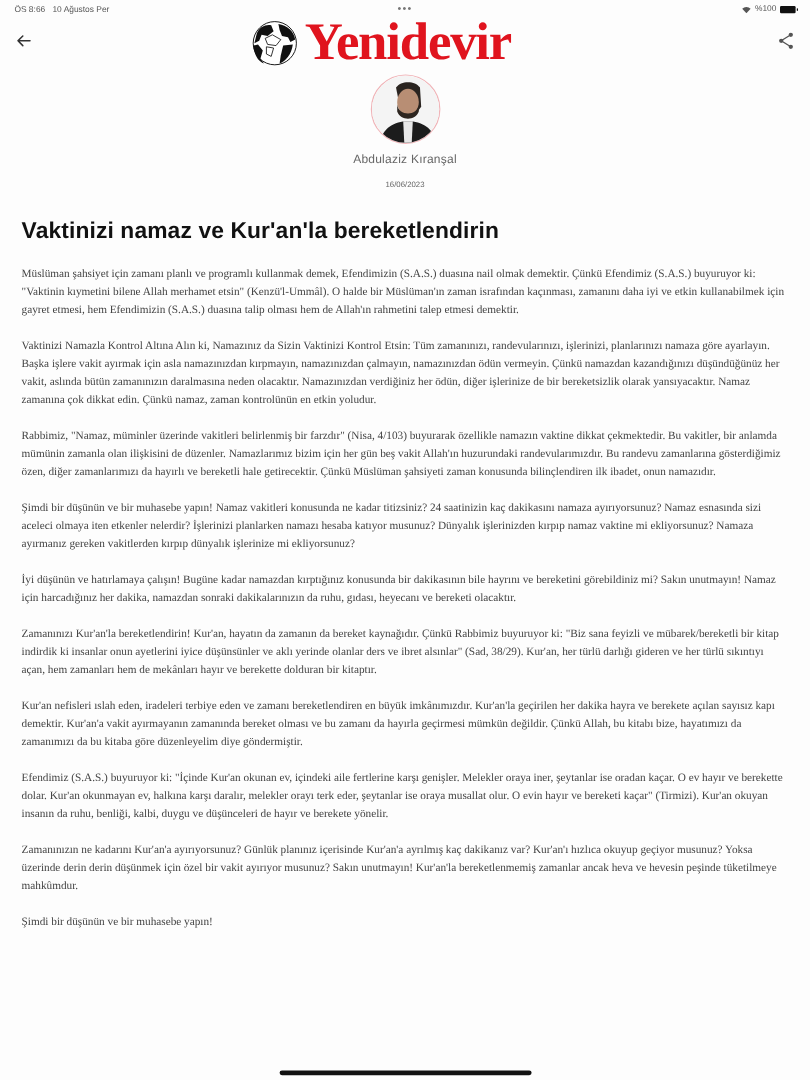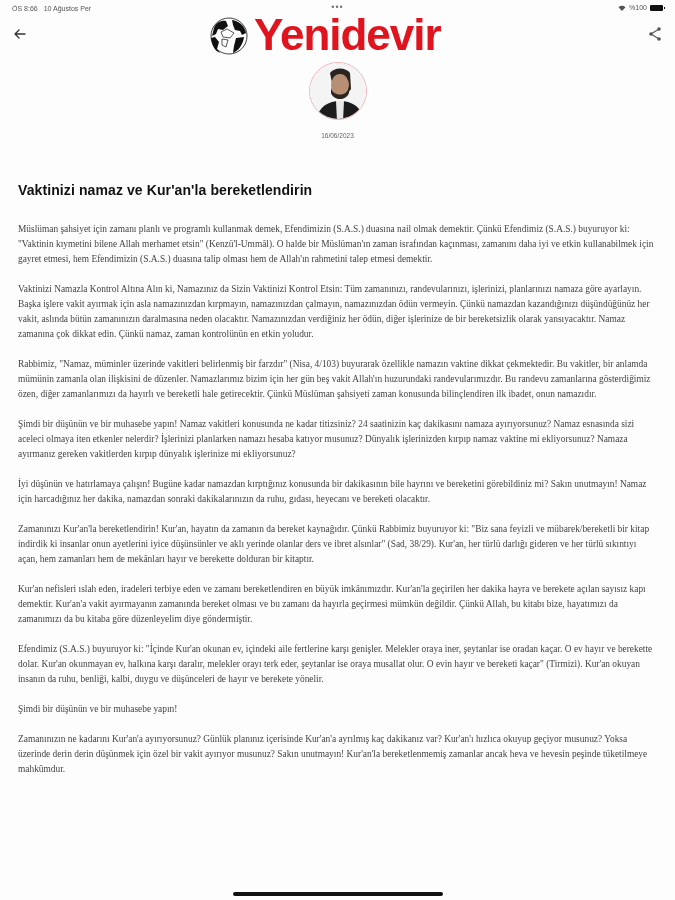--- a/index.html
+++ b/index.html
@@ -71,21 +71,21 @@
       position: absolute;
       left: 206px; top: 0px;
       display: flex; align-items: center;
       height: 44px;
     }
     .logo-globe {
       width: 46px; height: 40px;
       margin-right: 2px;
     }
     .logo-text {
-      font-family: Liberation Sans, sans-serif;
+      font-family: Liberation Serif, serif;
       font-size: 44px;
       font-weight: bold;
       color: #e0141e;
       letter-spacing: -1px;
       line-height: 1;
       margin-top: -2px;
     }
     .author-block {
       position: absolute;
       top: 62px; left: 0; right: 0;
@@ -107,21 +107,21 @@
       letter-spacing: 0.2px;
     }
     .article-date {
       margin-top: 12px;
       font-size: 6.5px;
       color: #666;
     }
     .article-title {
       position: absolute;
       top: 182px; left: 18px;
-      font-size: 14px;
+      font-size: 19px;
       font-weight: bold;
       color: #111;
       letter-spacing: 0.1px;
     }
     .article-body {
       position: absolute;
       top: 222px; left: 18px;
       width: 640px;
       font-size: 9.4px;
       line-height: 15px;
@@ -194,31 +194,32 @@
   <div class="avatar">
     <svg width="58" height="58" viewBox="0 0 58 58">
       <rect width="58" height="58" fill="#f4f4f4"></rect>
       <path d="M20 10 C24 4 36 4 40 10 L41 26 L38 30 L24 30 Z" fill="#2a2420"></path>
       <ellipse cx="30" cy="22" rx="9" ry="11" fill="#b88e74"></ellipse>
       <path d="M21 24 C22 34 38 34 39 24 L39 30 C36 38 24 38 21 30 Z" fill="#2e2620"></path>
       <path d="M6 58 C8 44 18 38 30 38 C42 38 52 44 54 58 Z" fill="#1c1c1c"></path>
       <path d="M26 38 L34 38 L33 58 L27 58 Z" fill="#e8e8e8"></path>
     </svg>
   </div>
+  <div class="author-name">Abdulaziz Kıranşal</div>
   <div class="article-date">16/06/2023</div>
 </div>
 
 <h1 class="article-title">Vaktinizi namaz ve Kur'an'la bereketlendirin</h1>
 
 <div class="article-body">
   <p>Müslüman şahsiyet için zamanı planlı ve programlı kullanmak demek, Efendimizin (S.A.S.) duasına nail olmak demektir. Çünkü Efendimiz (S.A.S.) buyuruyor ki: "Vaktinin kıymetini bilene Allah merhamet etsin" (Kenzü'l-Ummâl). O halde bir Müslüman'ın zaman israfından kaçınması, zamanını daha iyi ve etkin kullanabilmek için gayret etmesi, hem Efendimizin (S.A.S.) duasına talip olması hem de Allah'ın rahmetini talep etmesi demektir.</p>
   <p>Vaktinizi Namazla Kontrol Altına Alın ki, Namazınız da Sizin Vaktinizi Kontrol Etsin: Tüm zamanınızı, randevularınızı, işlerinizi, planlarınızı namaza göre ayarlayın. Başka işlere vakit ayırmak için asla namazınızdan kırpmayın, namazınızdan çalmayın, namazınızdan ödün vermeyin. Çünkü namazdan kazandığınızı düşündüğünüz her vakit, aslında bütün zamanınızın daralmasına neden olacaktır. Namazınızdan verdiğiniz her ödün, diğer işlerinize de bir bereketsizlik olarak yansıyacaktır. Namaz zamanına çok dikkat edin. Çünkü namaz, zaman kontrolünün en etkin yoludur.</p>
   <p>Rabbimiz, "Namaz, müminler üzerinde vakitleri belirlenmiş bir farzdır" (Nisa, 4/103) buyurarak özellikle namazın vaktine dikkat çekmektedir. Bu vakitler, bir anlamda mümünin zamanla olan ilişkisini de düzenler. Namazlarımız bizim için her gün beş vakit Allah'ın huzurundaki randevularımızdır. Bu randevu zamanlarına gösterdiğimiz özen, diğer zamanlarımızı da hayırlı ve bereketli hale getirecektir. Çünkü Müslüman şahsiyeti zaman konusunda bilinçlendiren ilk ibadet, onun namazıdır.</p>
   <p>Şimdi bir düşünün ve bir muhasebe yapın! Namaz vakitleri konusunda ne kadar titizsiniz? 24 saatinizin kaç dakikasını namaza ayırıyorsunuz? Namaz esnasında sizi aceleci olmaya iten etkenler nelerdir? İşlerinizi planlarken namazı hesaba katıyor musunuz? Dünyalık işlerinizden kırpıp namaz vaktine mi ekliyorsunuz? Namaza ayırmanız gereken vakitlerden kırpıp dünyalık işlerinize mi ekliyorsunuz?</p>
   <p>İyi düşünün ve hatırlamaya çalışın! Bugüne kadar namazdan kırptığınız konusunda bir dakikasının bile hayrını ve bereketini görebildiniz mi? Sakın unutmayın! Namaz için harcadığınız her dakika, namazdan sonraki dakikalarınızın da ruhu, gıdası, heyecanı ve bereketi olacaktır.</p>
   <p>Zamanınızı Kur'an'la bereketlendirin! Kur'an, hayatın da zamanın da bereket kaynağıdır. Çünkü Rabbimiz buyuruyor ki: "Biz sana feyizli ve mübarek/bereketli bir kitap indirdik ki insanlar onun ayetlerini iyice düşünsünler ve aklı yerinde olanlar ders ve ibret alsınlar" (Sad, 38/29). Kur'an, her türlü darlığı gideren ve her türlü sıkıntıyı açan, hem zamanları hem de mekânları hayır ve berekette dolduran bir kitaptır.</p>
   <p>Kur'an nefisleri ıslah eden, iradeleri terbiye eden ve zamanı bereketlendiren en büyük imkânımızdır. Kur'an'la geçirilen her dakika hayra ve berekete açılan sayısız kapı demektir. Kur'an'a vakit ayırmayanın zamanında bereket olması ve bu zamanı da hayırla geçirmesi mümkün değildir. Çünkü Allah, bu kitabı bize, hayatımızı da zamanımızı da bu kitaba göre düzenleyelim diye göndermiştir.</p>
   <p>Efendimiz (S.A.S.) buyuruyor ki: "İçinde Kur'an okunan ev, içindeki aile fertlerine karşı genişler. Melekler oraya iner, şeytanlar ise oradan kaçar. O ev hayır ve berekette dolar. Kur'an okunmayan ev, halkına karşı daralır, melekler orayı terk eder, şeytanlar ise oraya musallat olur. O evin hayır ve bereketi kaçar" (Tirmizi). Kur'an okuyan insanın da ruhu, benliği, kalbi, duygu ve düşünceleri de hayır ve berekete yönelir.</p>
+  <p>Zamanınızın ne kadarını Kur'an'a ayırıyorsunuz? Günlük planınız içerisinde Kur'an'a ayrılmış kaç dakikanız var? Kur'an'ı hızlıca okuyup geçiyor musunuz? Yoksa üzerinde derin derin düşünmek için özel bir vakit ayırıyor musunuz? Sakın unutmayın! Kur'an'la bereketlenmemiş zamanlar ancak heva ve hevesin peşinde tüketilmeye mahkûmdur.</p>
   <p>Şimdi bir düşünün ve bir muhasebe yapın!</p>
-  <p>Zamanınızın ne kadarını Kur'an'a ayırıyorsunuz? Günlük planınız içerisinde Kur'an'a ayrılmış kaç dakikanız var? Kur'an'ı hızlıca okuyup geçiyor musunuz? Yoksa üzerinde derin derin düşünmek için özel bir vakit ayırıyor musunuz? Sakın unutmayın! Kur'an'la bereketlenmemiş zamanlar ancak heva ve hevesin peşinde tüketilmeye mahkûmdur.</p>
 </div>
 
 <div class="home-indicator"></div>
 
 </body></html>

